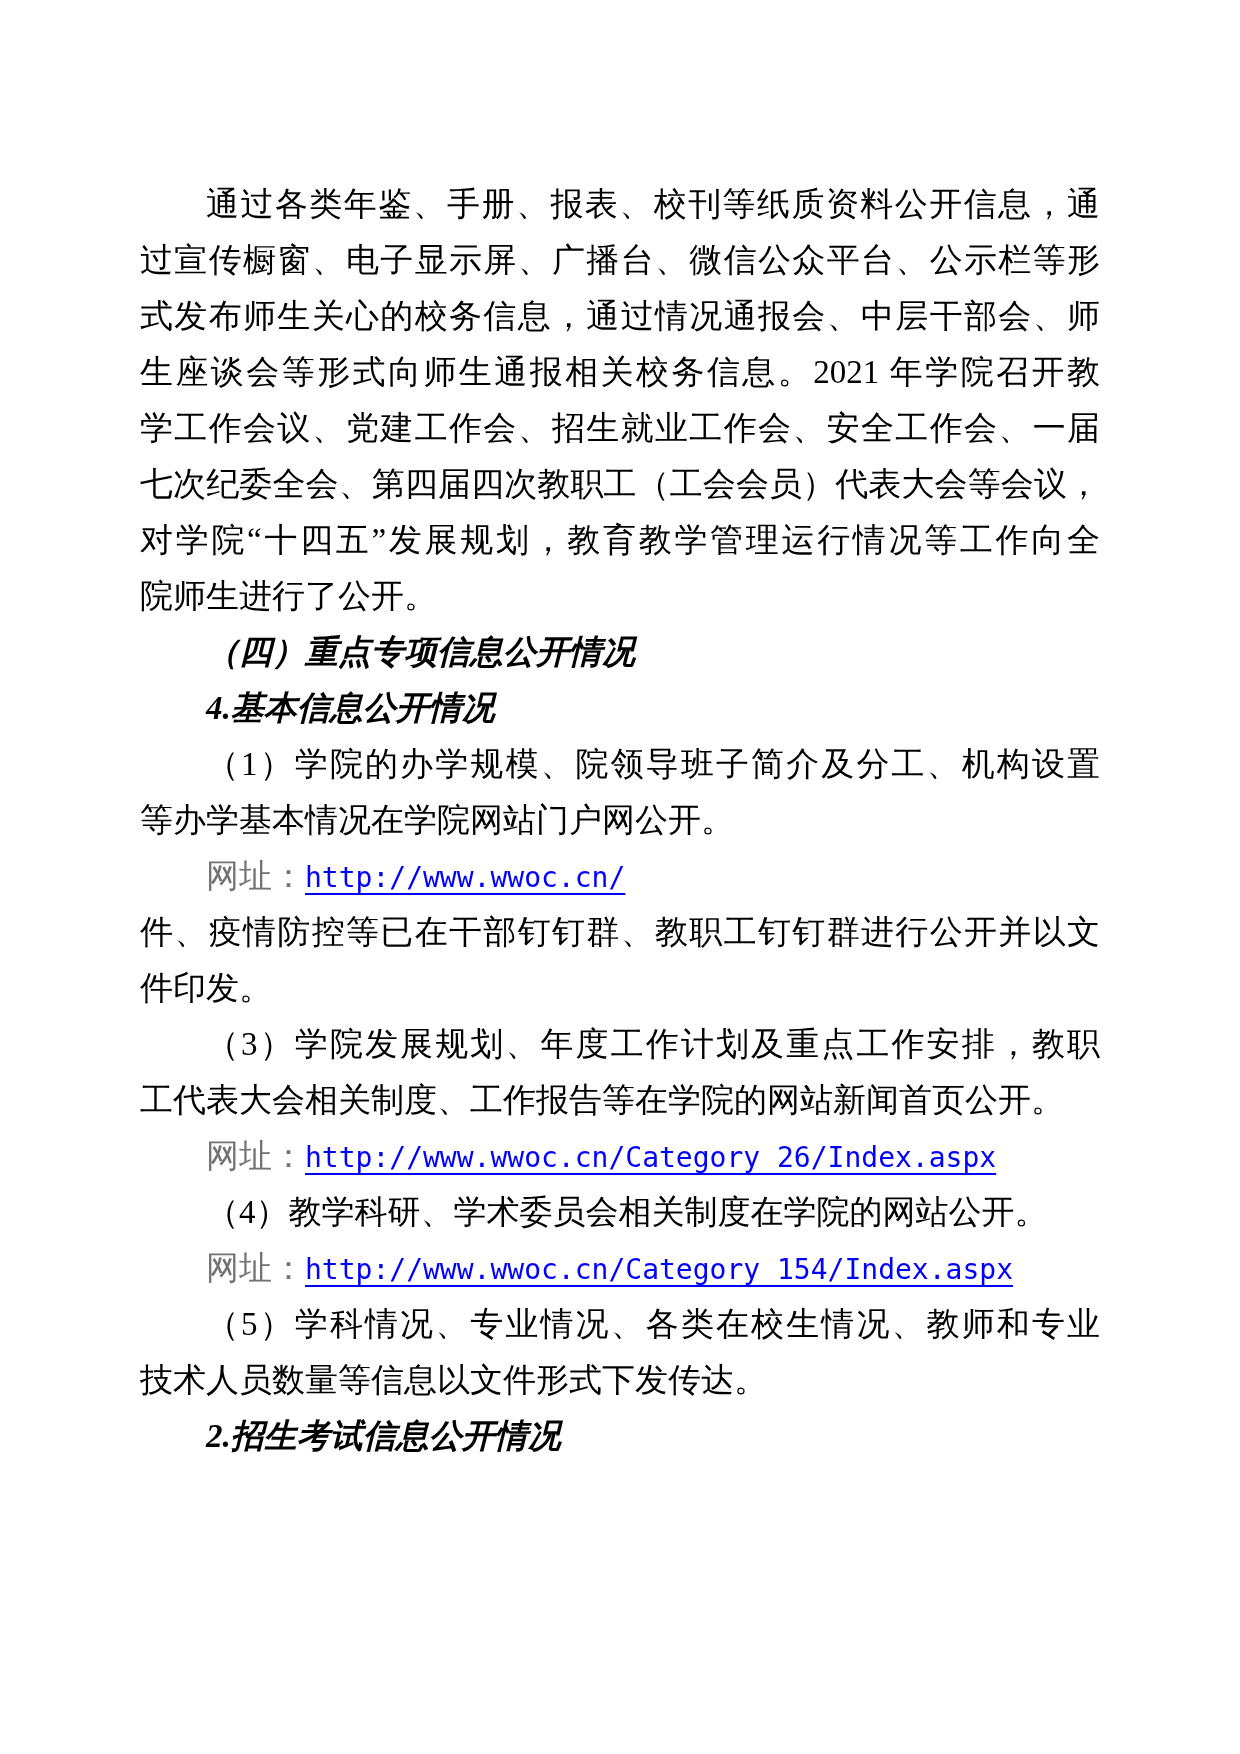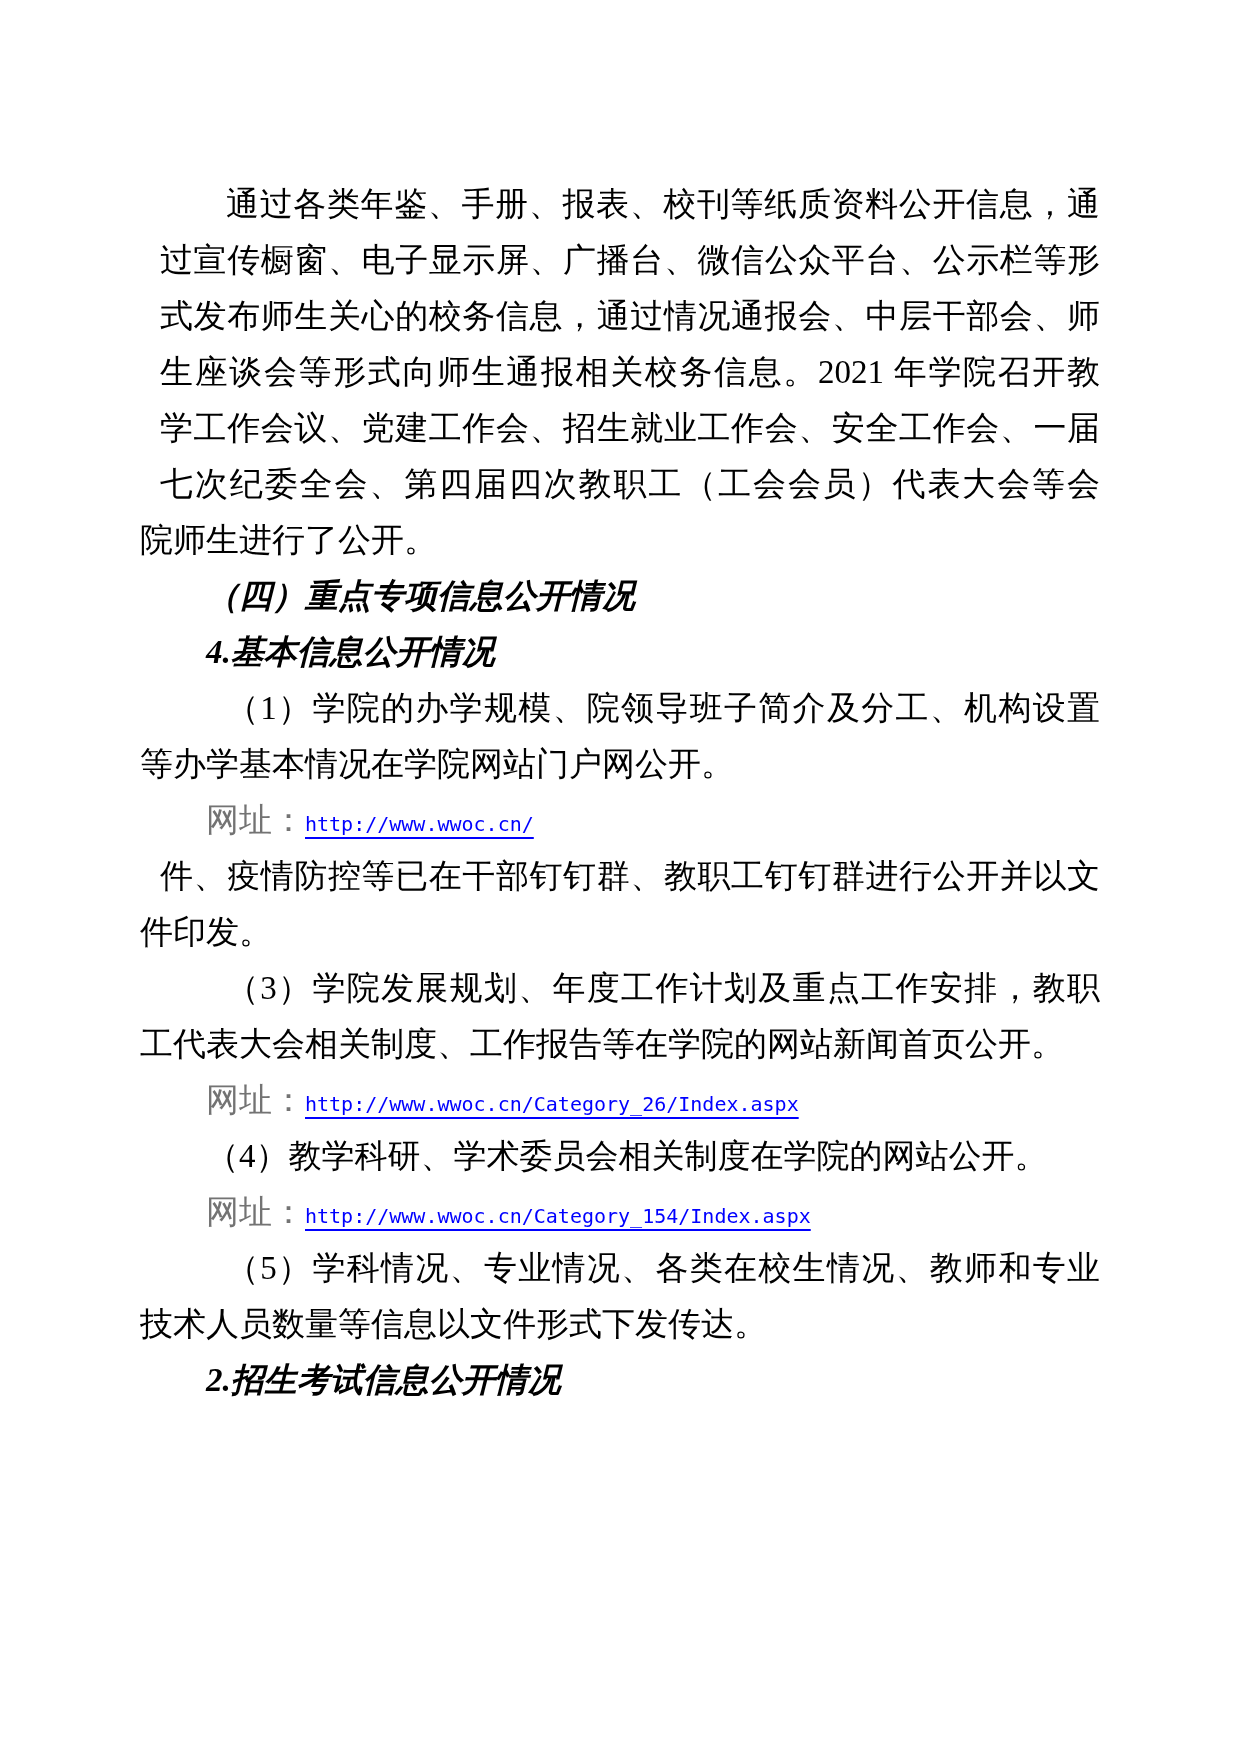--- a/index.html
+++ b/index.html
@@ -23,53 +23,53 @@
     height: 56px;
     line-height: 56px;
     overflow: hidden;
     white-space: normal;
     text-align: left;
   }
   .line.fill {
     text-align: justify;
     text-align-last: justify;
     text-justify: inter-character;
-    margin-left: 20px;
   }
   .line.indent {
     padding-left: 66px;
   }
   .line.heading {
     font-weight: bold;
     font-style: italic;
   }
   .url-label {
     color: #737373;
   }
   a.url {
     font-family: "DejaVu Sans Mono", "Liberation Mono", monospace;
-    font-size: 20px;
+    font-size: 28px;
     color: #0000ff;
     text-decoration: underline;
     text-decoration-color: #0000ff;
     text-underline-offset: 6px;
     cursor: pointer;
   }
 </style>
 </head>
 <body>
 
 <div class="page">
 
   <div class="line fill indent">通过各类年鉴、手册、报表、校刊等纸质资料公开信息，通</div>
   <div class="line fill">过宣传橱窗、电子显示屏、广播台、微信公众平台、公示栏等形</div>
   <div class="line fill">式发布师生关心的校务信息，通过情况通报会、中层干部会、师</div>
   <div class="line fill">生座谈会等形式向师生通报相关校务信息。2021 年学院召开教</div>
   <div class="line fill">学工作会议、党建工作会、招生就业工作会、安全工作会、一届</div>
   <div class="line fill">七次纪委全会、第四届四次教职工（工会会员）代表大会等会议，</div>
+  <div class="line fill">对学院“十四五”发展规划，教育教学管理运行情况等工作向全</div>
   <div class="line">院师生进行了公开。</div>
 
   <div class="line heading indent">（四）重点专项信息公开情况</div>
   <div class="line heading indent">4.基本信息公开情况</div>
 
   <div class="line fill indent">（1）学院的办学规模、院领导班子简介及分工、机构设置</div>
   <div class="line">等办学基本情况在学院网站门户网公开。</div>
 
   <div class="line indent">
     <span class="url-label">网址：</span><a class="url">http://www.wwoc.cn/</a>

